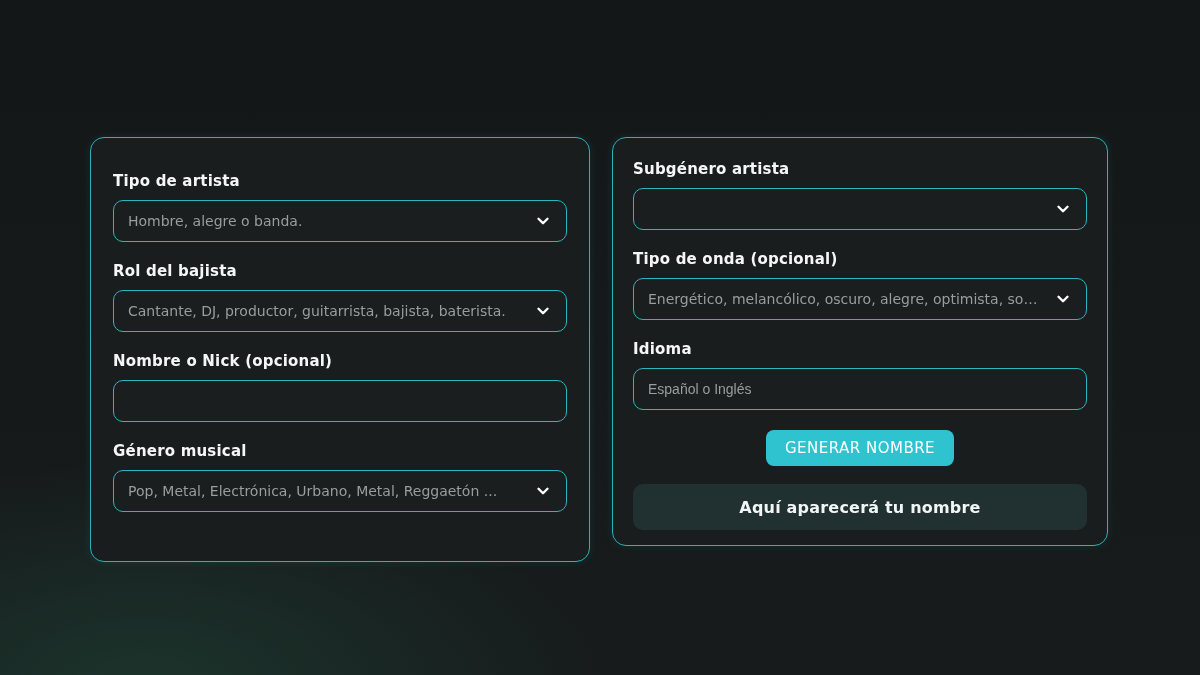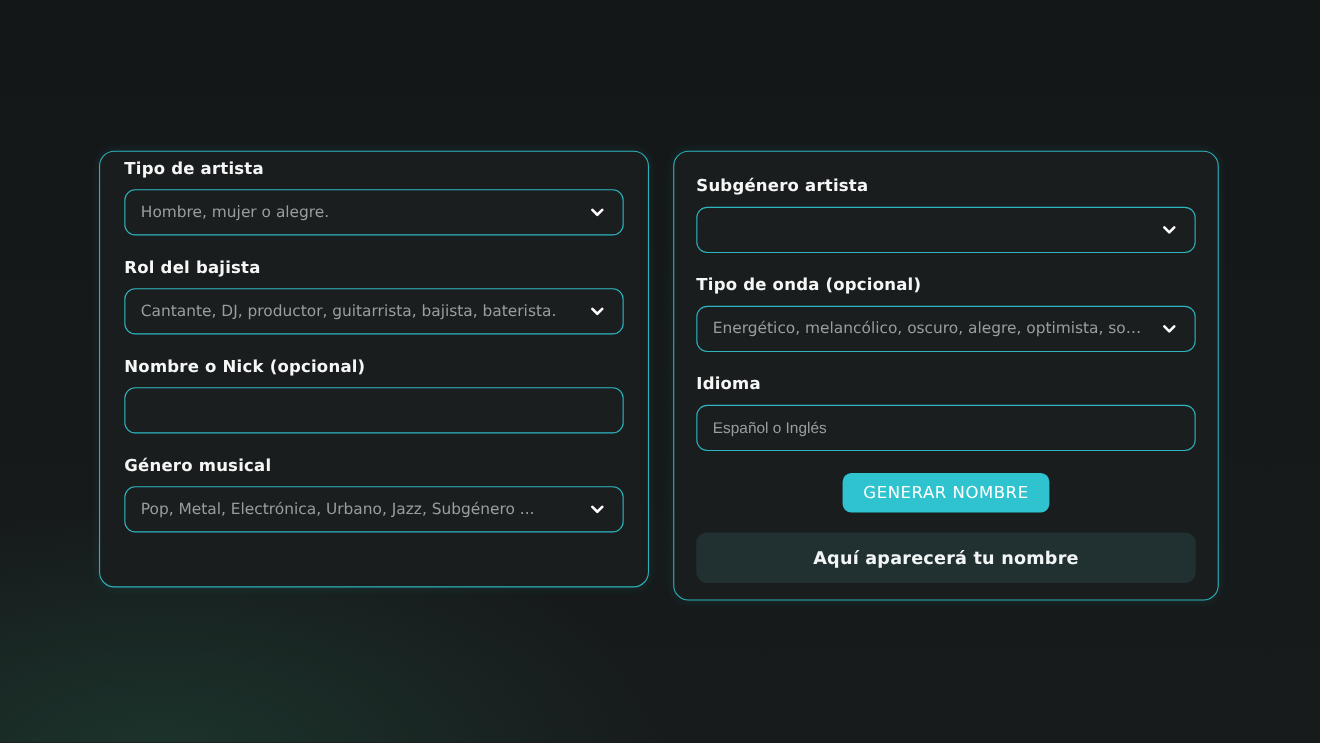--- a/index.html
+++ b/index.html
@@ -19,21 +19,21 @@
   .stage { position: relative; width: 1200px; height: 675px; }
 
   .card {
     position: absolute;
     box-sizing: border-box;
     background: #1a1d1e;
     border: 1.5px solid #2cb0b9;
     border-radius: 14px;
     box-shadow: 0 0 10px rgba(44,190,200,0.12);
   }
-  .card-left  { left: 90px;  top: 137px; width: 500px; padding: 6px 22px 29px; }
+  .card-left  { left: 90px;  top: 137px; width: 500px; padding: 34px 22px 29px; }
   .card-right { left: 612px; top: 137px; width: 496px; padding: 22px 20px 15px; }
 
   .group { margin-bottom: 20px; }
 
   .label {
     color: #f5f6f6;
     font-size: 15px;
     font-weight: 700;
     line-height: 18px;
     letter-spacing: 0.2px;
@@ -106,21 +106,21 @@
 </head>
 <body>
 
 <div class="stage">
 
   <div class="card card-left">
 
     <div class="group">
       <div class="label">Tipo de artista</div>
       <div class="field select">
-        <span class="ph">Hombre, mujer o alegre.</span>
+        <span class="ph">Hombre, alegre o banda.</span>
         <span class="chev">
           <svg width="18" height="18" viewBox="0 0 24 24" fill="none" stroke="#ffffff" stroke-width="3.2" stroke-linecap="round" stroke-linejoin="round">
               <path d="M6 9l6 6 6-6"></path>
             </svg>
         </span>
       </div>
     </div>
 
     <div class="group">
       <div class="label">Rol del bajista</div>
@@ -135,21 +135,21 @@
     </div>
 
     <div class="group">
       <div class="label">Nombre o Nick (opcional)</div>
       <input type="text" class="field" placeholder="" style="">
     </div>
 
     <div class="group">
       <div class="label">Género musical</div>
       <div class="field select">
-        <span class="ph">Pop, Metal, Electrónica, Urbano, Jazz, Subgénero ...</span>
+        <span class="ph">Pop, Metal, Electrónica, Urbano, Metal, Reggaetón ...</span>
         <span class="chev">
           <svg width="18" height="18" viewBox="0 0 24 24" fill="none" stroke="#ffffff" stroke-width="3.2" stroke-linecap="round" stroke-linejoin="round">
               <path d="M6 9l6 6 6-6"></path>
             </svg>
         </span>
       </div>
     </div>
 
   </div>
 

